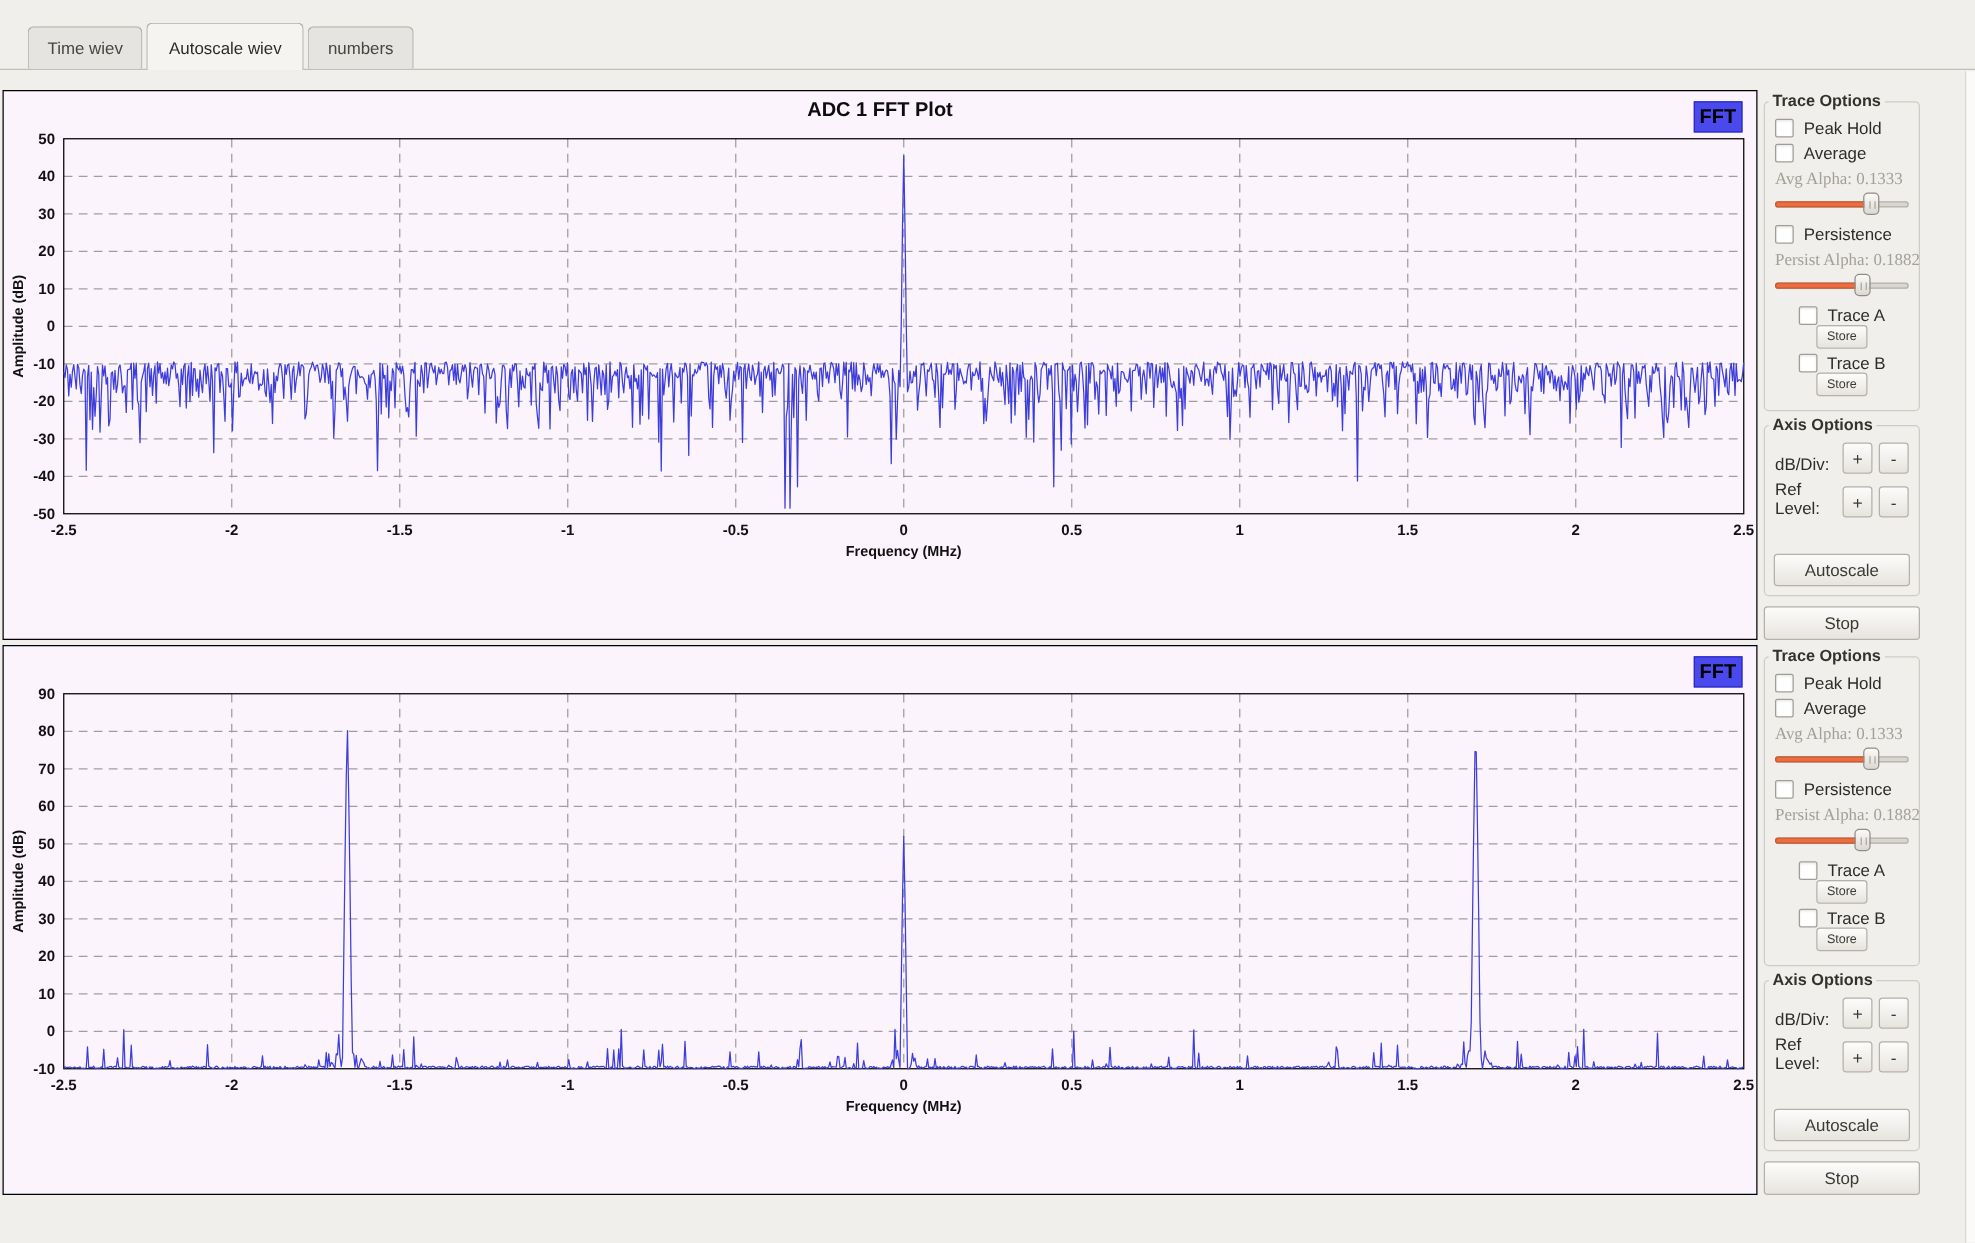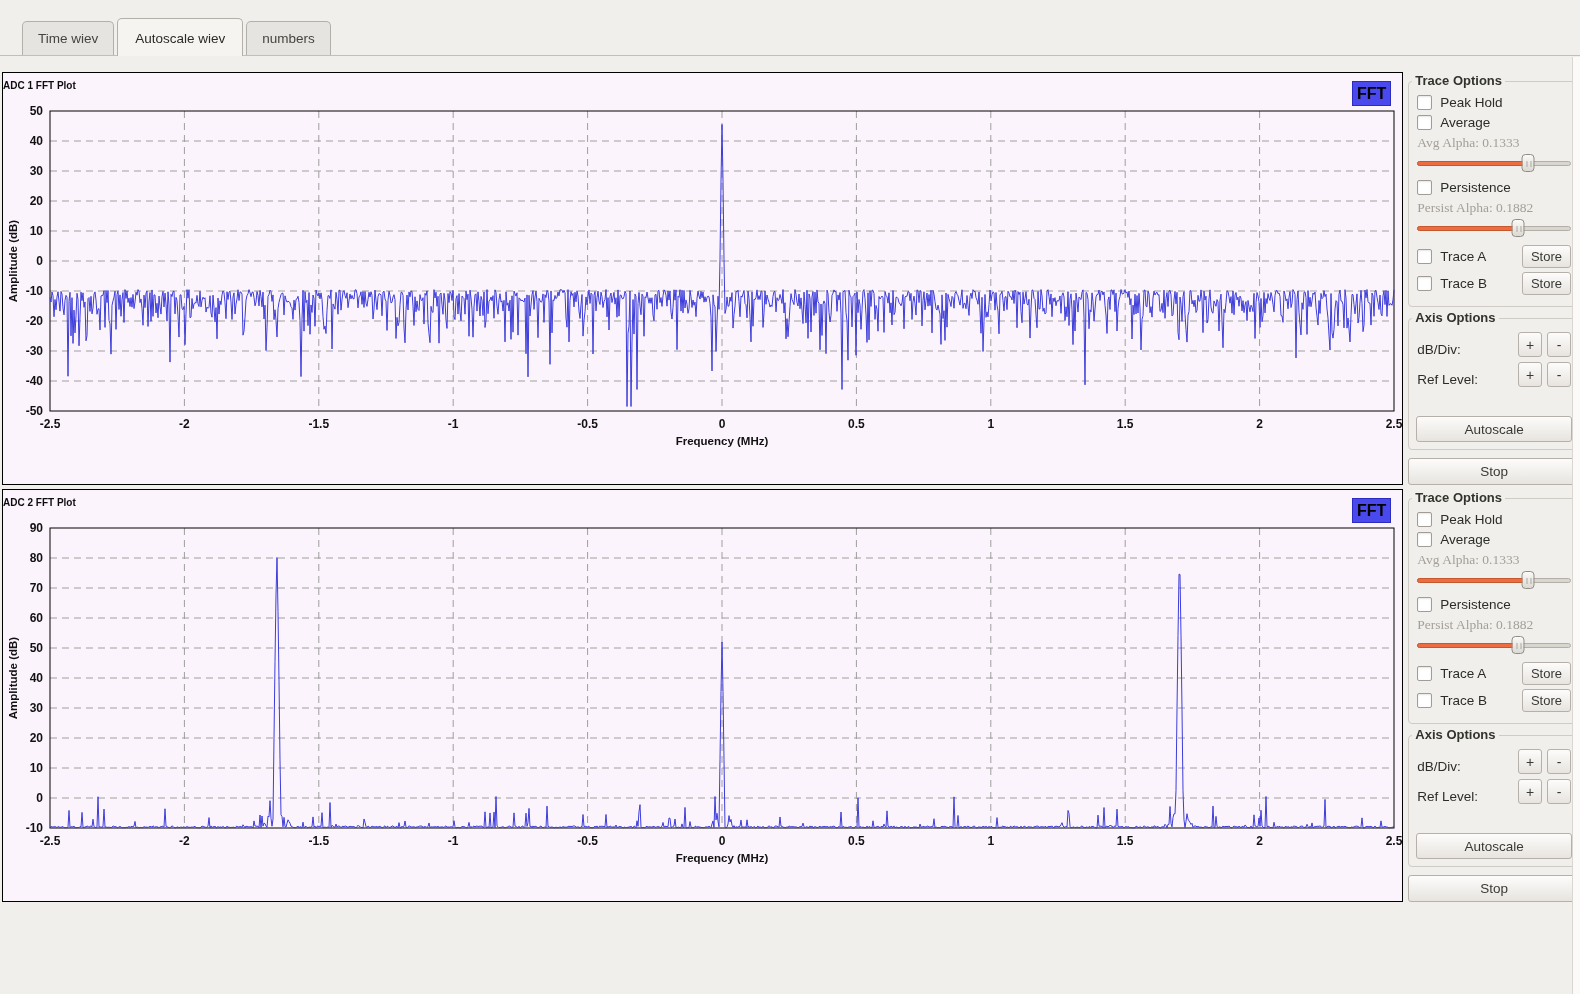--- a/index.html
+++ b/index.html
@@ -31,34 +31,34 @@
     margin-bottom:-1px; z-index:2;
   }
   
   .content { padding:16px 0 0 0; }
   .row { display:flex; align-items:stretch; margin:0 0 4px 2px; }
   .plot-panel {
     width:1404px; border:1px solid #000;
     background:#fcf4fc;
   }
   .plot-header { position:relative; height:32px; padding-top:7px; }
-  .plot-title { font-weight:bold; font-size:10px; color:#0d0d0d; }
+  .plot-title { text-align:center; font-weight:bold; font-size:16px; color:#0d0d0d; }
   .fft-badge {
     position:absolute; right:11px; top:8px;
     background:#4a49ee; border:1px solid #2d2cc0;
     color:#000; font-size:16px; font-weight:bold;
     padding:2px 4px; line-height:1.2;
   }
   svg.chart { display:block; width:1398px; height:348px; margin:0 auto; overflow:visible; }
   svg .grid { stroke:#9e9e9e; stroke-width:1; stroke-dasharray:7 5; fill:none; }
   svg .axbox { fill:none; stroke:#000; stroke-width:1; }
   svg .tick { font:700 12px "Liberation Sans",sans-serif; fill:#111; }
   svg .axlabel { font:700 11.5px "Liberation Sans",sans-serif; fill:#111; }
   
-  .side { width:172px; margin-left:5px; display:flex; flex-direction:column; }
+  .side { width:125px; margin-left:5px; display:flex; flex-direction:column; }
   .groupbox {
     position:relative;
     border:1px solid #cfccc6; border-radius:4px;
     margin:9px 0 2px; padding:8px 7px 7px;
   }
   .group-title {
     position:absolute; top:-9px; left:3px;
     background:#f0efeb; padding:0 3px;
     font-weight:bold; font-size:13px; color:#33332e;
     white-space:nowrap;
@@ -82,23 +82,23 @@
   .slider .thumb {
     position:absolute; top:0; width:13px; height:18px;
     background:linear-gradient(#fbfaf8,#dcd9d3);
     border:1px solid #918d86; border-radius:4px;
     transform:translateX(-50%);
   }
   .slider .thumb::after {
     content:""; position:absolute; left:4px; top:6px; width:3px; height:6px;
     border-left:1px solid #aaa7a0; border-right:1px solid #aaa7a0;
   }
-  .trace-row { display:flex; align-items:center; justify-content:space-between; margin:4px 1px; }
+  .trace-row { display:flex; align-items:center; justify-content:space-between; margin:4px 1px;flex-direction:column; }
   .btn {
-    font-family:inherit; font-size:13px; color:#3a3a34;
+    font-family:inherit; font-size:10px; color:#3a3a34;
     background:linear-gradient(#fdfcfb,#e7e4df);
     border:1px solid #b5b1aa; border-radius:3px;
     padding:3px 8px; cursor:default;
   }
   .axis-row { display:flex; align-items:flex-end; margin:5px 1px; font-size:13.5px; }
   .axis-row .lab { flex:1; }
   .pm-btn { width:24px; height:25px; margin-left:5px; padding:0; font-size:14px; }
   .wide-btn { width:100%; height:26px; margin-top:24px; font-size:13.5px; }
   .stop-btn { width:100%; height:27px; margin-top:6px; font-size:13.5px; }
   .edge-strip {
@@ -230,21 +230,20 @@
         <button class="btn wide-btn">Autoscale</button>
       </div>
 
       <button class="btn stop-btn">Stop</button>
     </div>
   </div>
 
   <div class="row">
     <div class="plot-panel">
       <div class="plot-header">
-        <div class="plot-title">ADC 2 FFT Plot</div>
         <div class="fft-badge">FFT</div>
       </div>
       <svg class="chart" viewBox="0 0 1398 348" preserveAspectRatio="none">
           <line class="grid" x1="46" y1="36" x2="1390" y2="36"></line>
           <line class="grid" x1="46" y1="66" x2="1390" y2="66"></line>
           <line class="grid" x1="46" y1="96" x2="1390" y2="96"></line>
           <line class="grid" x1="46" y1="126" x2="1390" y2="126"></line>
           <line class="grid" x1="46" y1="156" x2="1390" y2="156"></line>
           <line class="grid" x1="46" y1="186" x2="1390" y2="186"></line>
           <line class="grid" x1="46" y1="216" x2="1390" y2="216"></line>

